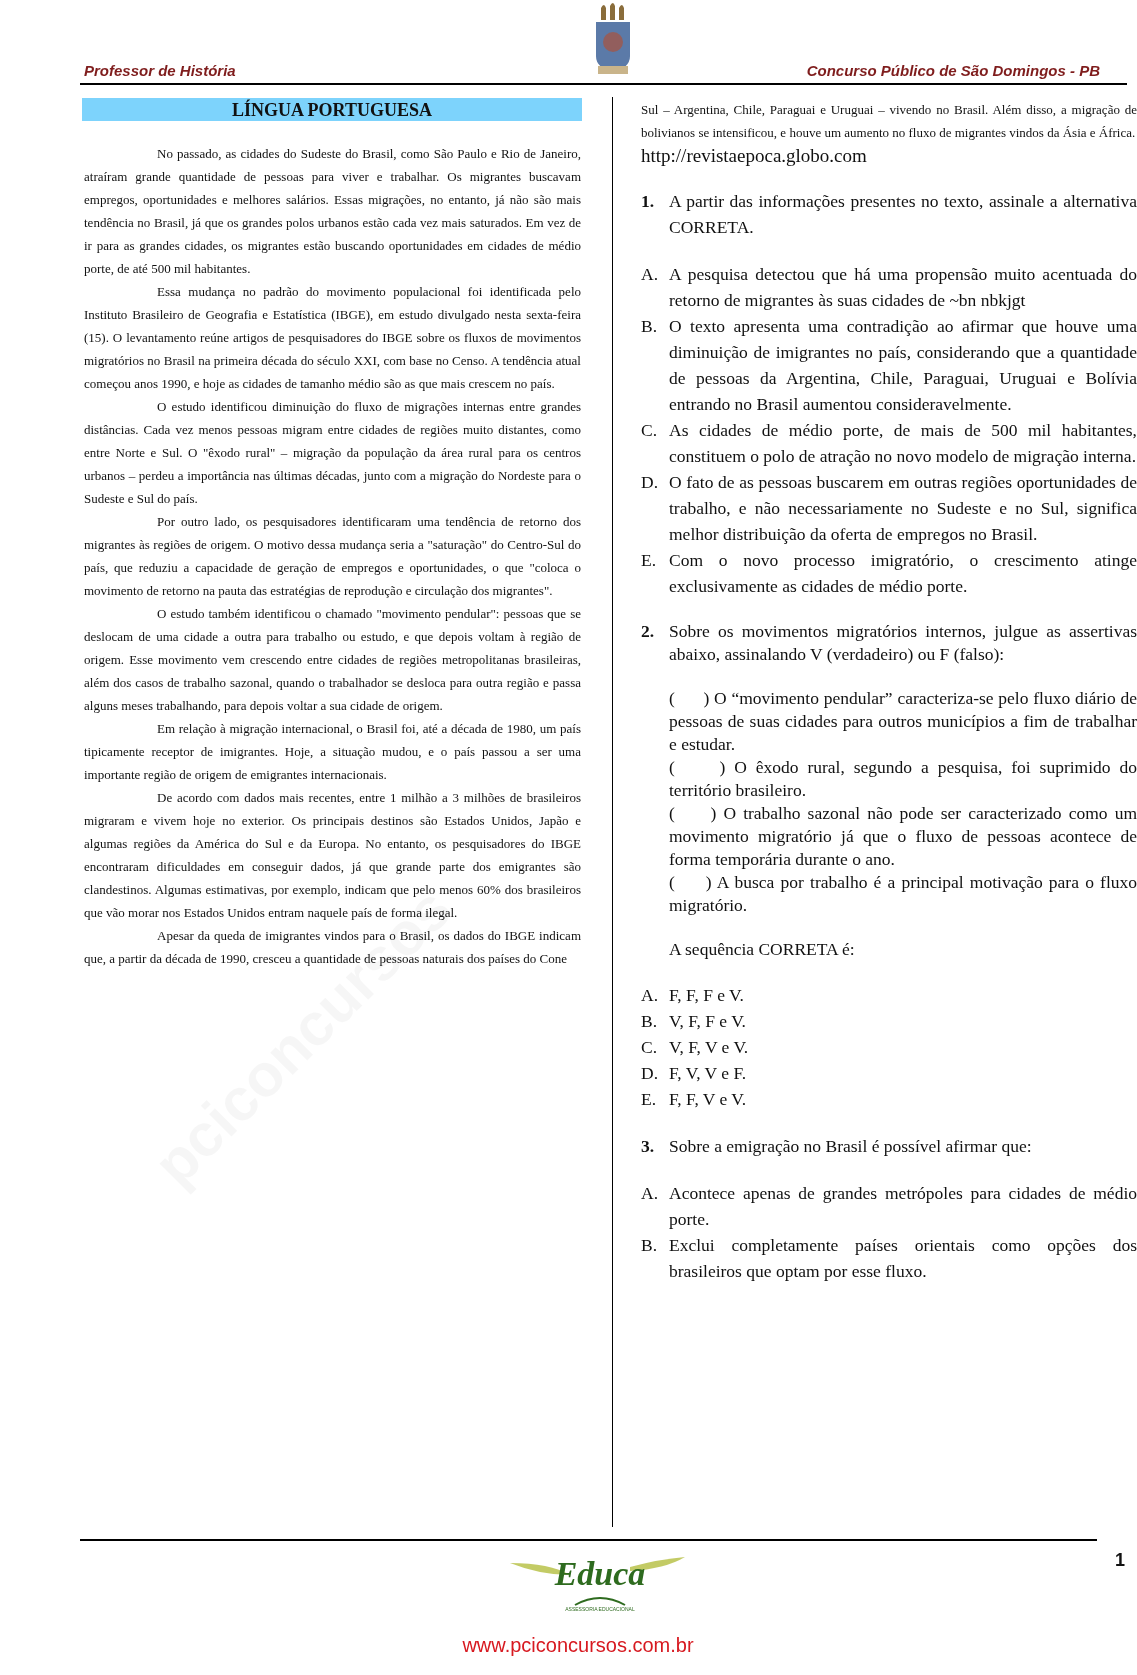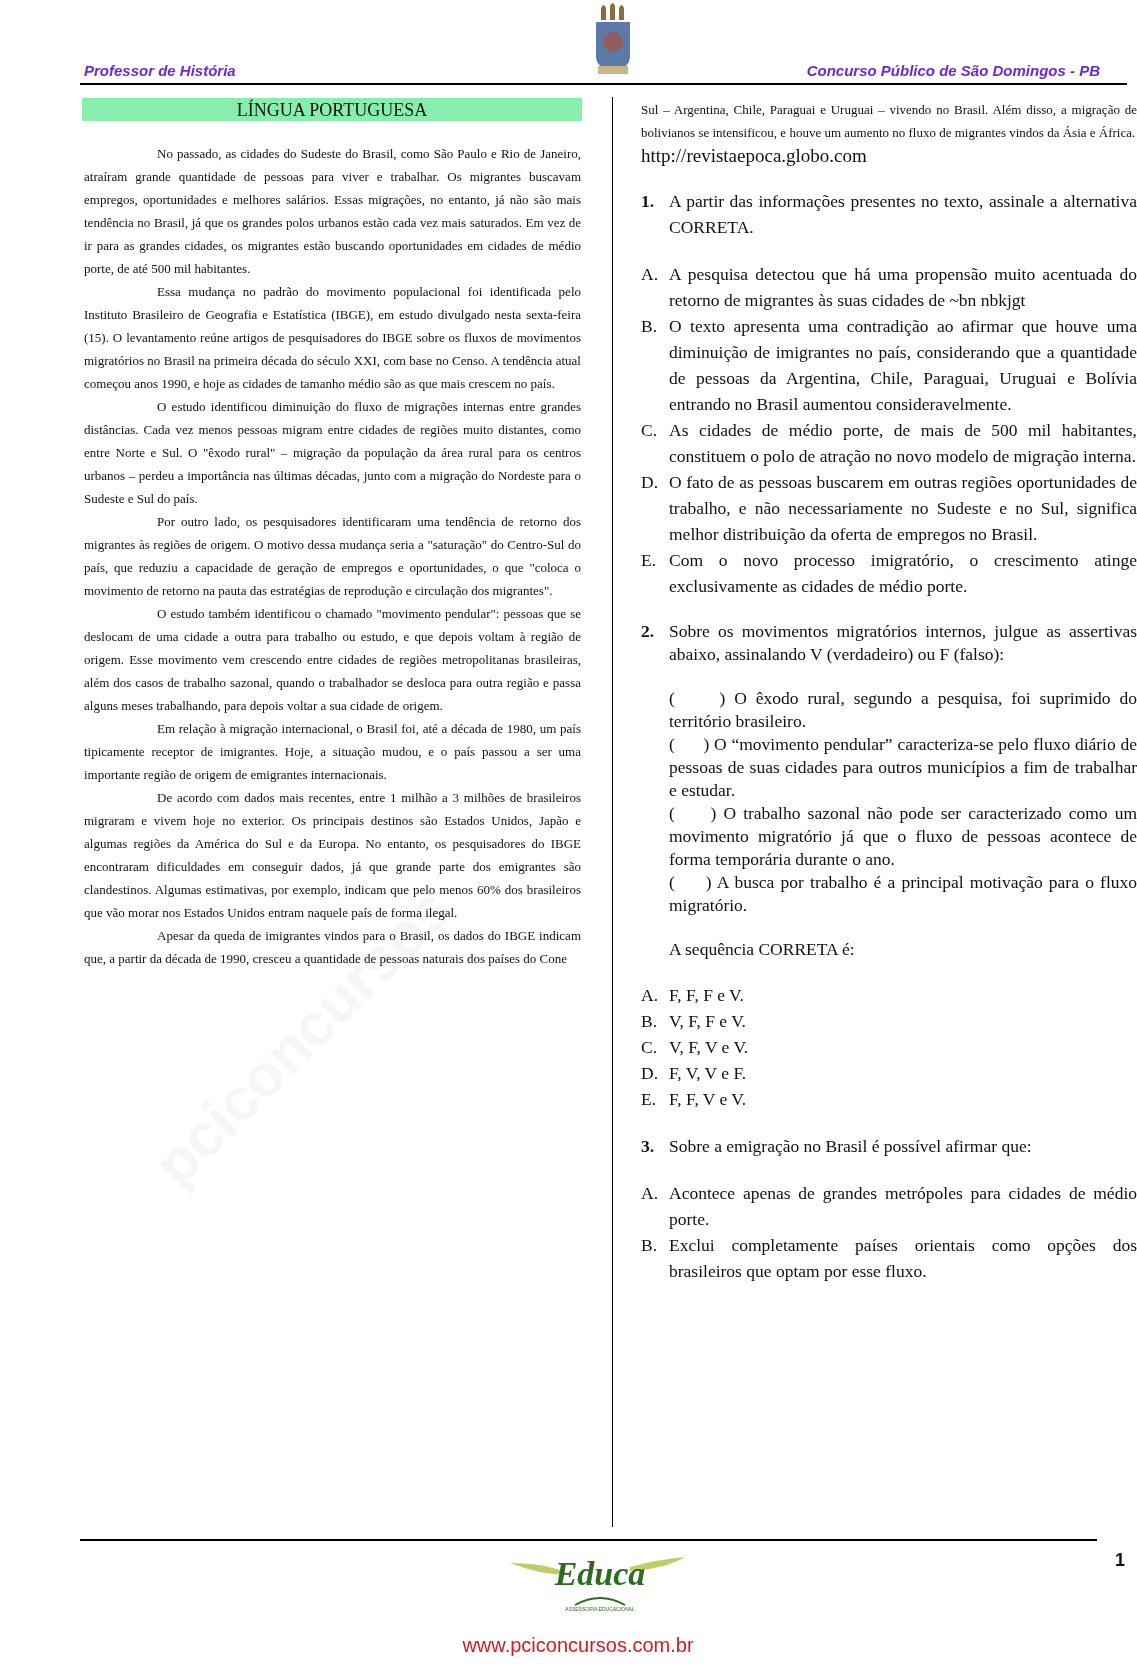--- a/index.html
+++ b/index.html
@@ -1,27 +1,27 @@
 <!DOCTYPE html>
 <html><head>
 <meta charset="utf-8">
 <style>
   html, body { margin:0; padding:0; background:#fff; }
   body { width:1137px; height:1675px; position:relative; overflow:hidden;
          font-family:"Liberation Serif", serif; color:#111; }
   .hdr-left, .hdr-right { position:absolute; top:62px; font-family:"Liberation Sans", sans-serif;
-         font-style:italic; font-weight:bold; font-size:15px; color:#6d28d9; }
+         font-style:italic; font-weight:bold; font-size:15px; color:#7f1d1d; }
   .hdr-left { left:84px; }
   .hdr-right { right:37px; }
   .hdr-line { position:absolute; left:80px; right:10px; top:83px; height:2px; background:#000; }
   .crest { position:absolute; left:592px; top:2px; width:42px; height:78px; }
   .col-divider { position:absolute; left:612px; top:97px; width:1px; height:1430px; background:#000; }
   .left-col { position:absolute; left:84px; top:98px; width:497px; }
   .right-col { position:absolute; left:641px; top:98px; width:496px; }
-  .section-bar { background:#86efac; text-align:center; font-weight:normal; font-size:18px;
+  .section-bar { background:#7dd3fc; text-align:center; font-weight:bold; font-size:18px;
          line-height:24px; height:23px; margin-left:-2px; width:500px; }
   .article-title { font-weight:bold; font-size:18.5px; line-height:23px; text-align:justify;
          text-align-last:left; margin:18px 0 0 0; }
   .p { font-size:13px; line-height:23px; text-align:justify; margin:0; }
   .p.indent { text-indent:73px; }
   .gap { height:21px; }
   .src { font-size:19px; line-height:23px; margin:0; }
   .q { display:flex; font-size:17.5px; line-height:26px; margin:0; }
   .q .num { width:28px; flex:none; font-weight:bold; }
   .q .txt { flex:1; text-align:justify; }
@@ -102,22 +102,22 @@
     <span class="lbl">E.</span>
     <span class="txt">Com o novo processo imigratório, o crescimento atinge exclusivamente as cidades de médio porte.</span>
   </div>
   <div class="gap"></div>
 
   <div class="q" style="line-height:23px">
     <span class="num">2.</span>
     <span class="txt">Sobre os movimentos migratórios internos, julgue as assertivas abaixo, assinalando V (verdadeiro) ou F (falso):</span>
   </div>
   <div class="gap"></div>
+  <p class="tf"><span class="paren">(      )</span> <span>O “movimento pendular” caracteriza-se pelo fluxo diário de pessoas de suas cidades para outros municípios a fim de trabalhar e estudar.</span></p>
   <p class="tf"><span class="paren">(     )</span> <span>O êxodo rural, segundo a pesquisa, foi suprimido do território brasileiro.</span></p>
-  <p class="tf"><span class="paren">(      )</span> <span>O “movimento pendular” caracteriza-se pelo fluxo diário de pessoas de suas cidades para outros municípios a fim de trabalhar e estudar.</span></p>
   <p class="tf"><span class="paren">(     )</span> <span>O trabalho sazonal não pode ser caracterizado como um movimento migratório já que o fluxo de pessoas acontece de forma temporária durante o ano.</span></p>
   <p class="tf"><span class="paren">(     )</span> <span>A busca por trabalho é a principal motivação para o fluxo migratório.</span></p>
   <div class="gap"></div>
   <p class="tf">A sequência CORRETA é:</p>
   <div class="gap"></div>
   <div class="opt">
     <span class="lbl">A.</span>
     <span class="txt">F, F, F e V.</span>
   </div>
   <div class="opt">

